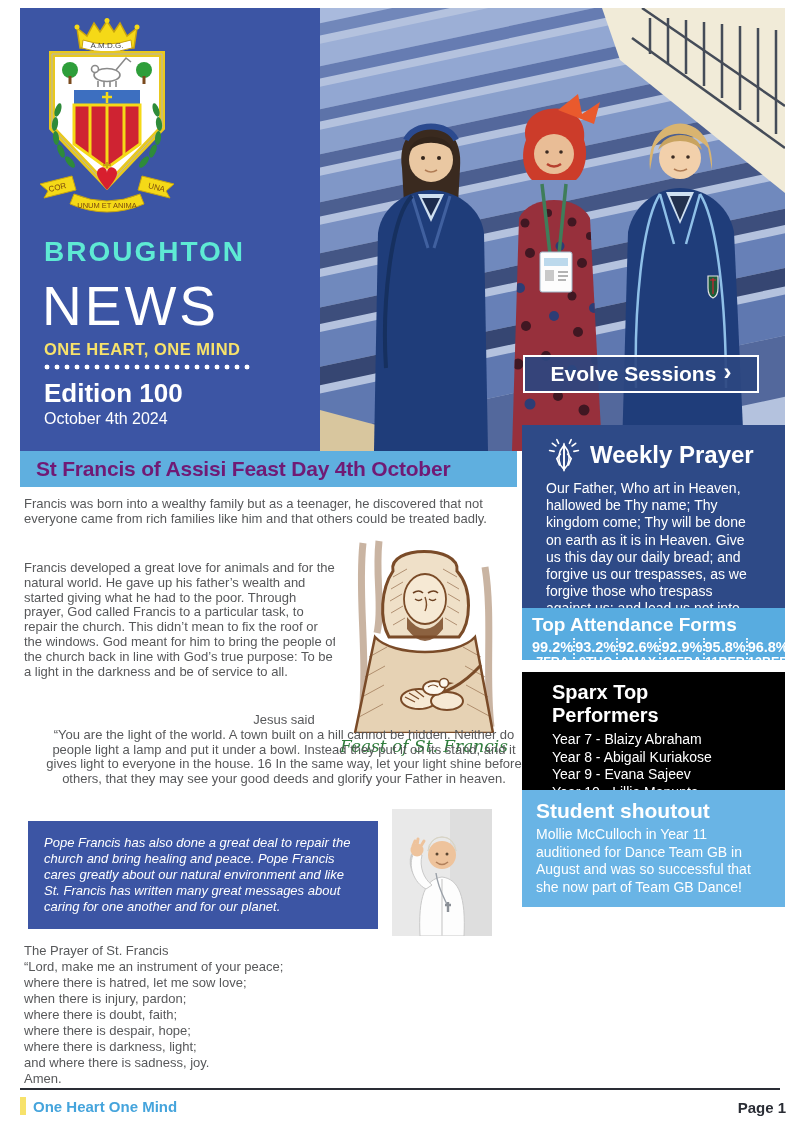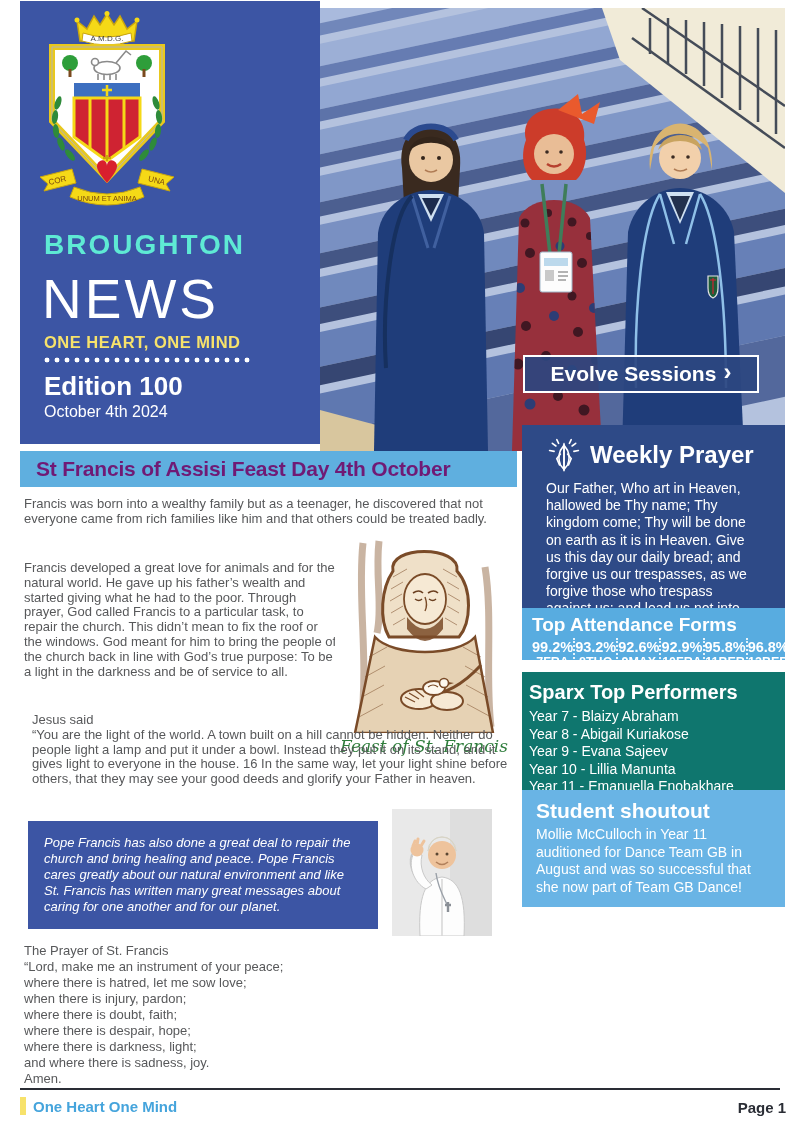--- a/index.html
+++ b/index.html
@@ -3,21 +3,21 @@
 <meta charset="utf-8">
 <style>
   * { margin:0; padding:0; box-sizing:border-box; }
   html,body { background:#ffffff; }
   .page {
     position:relative; width:800px; height:1131px; margin:0 auto;
     background:#ffffff; overflow:hidden;
     font-family:"Liberation Sans", sans-serif; color:#58595b;
   }
   
-  .sidebar { position:absolute; left:20px; top:1px; width:300px; height:443px; background:#3c55a4; }
+  .sidebar { position:absolute; left:20px; top:8px; width:300px; height:443px; background:#3c55a4; }
   .crest { position:absolute; left:12px; top:10px; width:150px; height:212px; }
   .mast-title1 { position:absolute; left:24px; top:228px; font-size:28px; font-weight:bold; letter-spacing:2px; color:#5eead4; }
   .mast-title2 { position:absolute; left:22px; top:266px; font-size:55px; font-weight:normal; letter-spacing:3px; color:#ffffff; }
   .mast-tagline { position:absolute; left:24px; top:332px; font-size:16.5px; font-weight:bold; letter-spacing:.5px; color:#f7e26b; }
   .mast-dots { position:absolute; left:24px; top:356px; width:208px; height:6px;
     background-image:radial-gradient(circle at 3px 3px, #ffffff 2.2px, transparent 2.7px);
     background-size:10px 6px; background-repeat:repeat-x; }
   .mast-edition { position:absolute; left:24px; top:370px; font-size:26px; font-weight:bold; color:#ffffff; }
   .mast-date { position:absolute; left:24px; top:402px; font-size:16px; color:#ffffff; }
   
@@ -34,42 +34,42 @@
   
   .banner {
     position:absolute; left:20px; top:451px; width:497px; height:36px;
     background:#5fafdf; color:#701a75; font-size:21px; font-weight:bold;
     letter-spacing:-.2px; line-height:36px; padding-left:16px;
   }
   .leftcol { position:absolute; left:24px; top:497px; width:492px; font-size:13px; line-height:14.8px; color:#57585a; }
   .p2 { position:absolute; left:0; top:64px; width:314px; }
   .sketch { position:absolute; left:309px; top:40px; width:182px; text-align:center; }
   .sketch-cap { font-family:"DejaVu Serif", serif; font-style:italic; color:#2f7d3c; font-size:17px; margin-top:2px; }
-  .jesus { position:absolute; left:8px; top:216px; width:492px; }
+  .jesus { position:absolute; left:14px; top:216px; width:492px;text-align:center; }
   .quotebox {
     position:absolute; left:4px; top:324px; width:350px; min-height:96px;
     background:#3c55a4; color:#ffffff; font-style:italic;
     font-size:13px; line-height:16px; padding:14px 16px;
   }
   .pope { position:absolute; left:368px; top:312px; width:100px; height:127px; }
   .stprayer { position:absolute; left:0; top:446px; width:400px; line-height:16px; }
   
   .rail-box { position:absolute; left:522px; width:263px; color:#ffffff; }
   .wprayer { top:425px; height:183px; background:#2e4a87; padding:12px 24px; }
   .wprayer-head { display:flex; align-items:center; gap:8px; margin-bottom:7px; }
   .wprayer-title { font-size:24px; font-weight:bold; }
   .wprayer-text { font-size:14px; line-height:17.2px; }
   .attend { top:608px; height:52px; background:#58ace0; padding:6px 10px 0; }
   .attend-title { font-size:19px; font-weight:bold; margin-bottom:2px; }
   .attend-row { display:flex; }
   .attend-cell { flex:1; text-align:center; padding:1px 0 2px; }
   .attend-cell + .attend-cell { border-left:2px dotted rgba(255,255,255,.85); }
   .attend-val { font-size:14.5px; font-weight:bold; }
   .attend-lbl { font-size:12.5px; font-weight:bold; }
-  .sparx { top:672px; height:118px; background:#0f766e; padding:9px 7px; }
+  .sparx { top:672px; height:118px; background:#000000; padding:9px 30px; }
   .sparx-title { font-size:20px; font-weight:bold; margin-bottom:4px; }
   .sparx-item { font-size:14px; line-height:17.5px; }
   .shout { top:790px; height:117px; background:#69b4e5; padding:9px 14px; }
   .shout-title { font-size:21px; font-weight:bold; margin-bottom:3px; }
   .shout-text { font-size:14px; line-height:17.5px; }
   
   .foot-rule { position:absolute; left:20px; top:1088px; width:760px; height:2px; background:#2a2d35; }
   .foot-motto { position:absolute; left:20px; top:1097px; display:flex; align-items:center; gap:7px; }
   .foot-bar { width:6px; height:18px; background:#f7e26b; }
   .foot-motto-text { color:#45a4dc; font-size:15px; font-weight:bold; }

